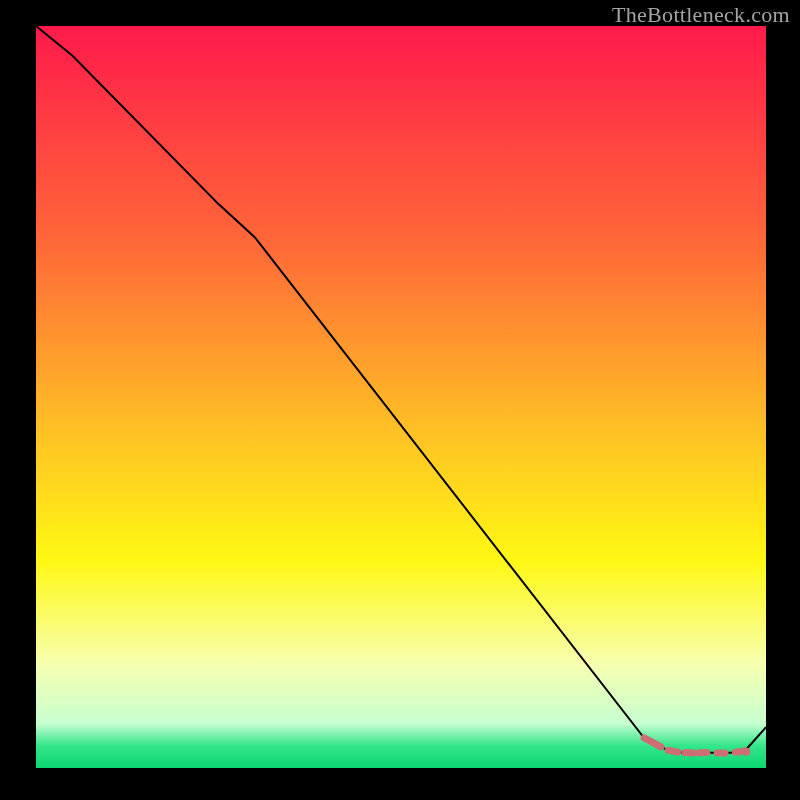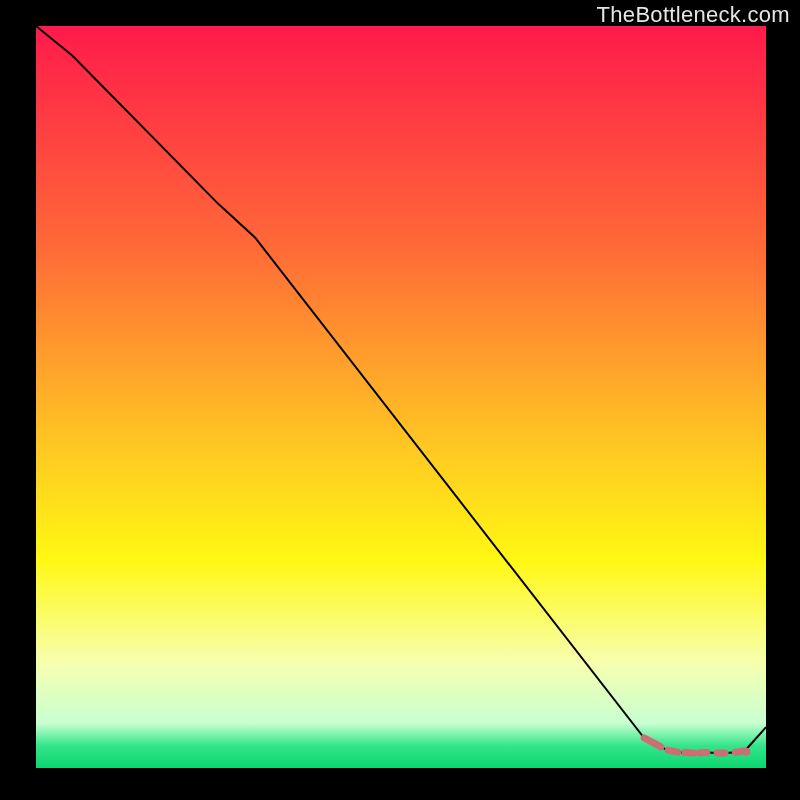--- a/index.html
+++ b/index.html
@@ -13,22 +13,22 @@
   .frame {
     position: relative;
     width: 800px;
     height: 800px;
     background: #000;
   }
   .watermark {
     position: absolute;
     top: 2px;
     right: 10px;
-    color: #e5e5e5;
-    font-family: Liberation Sans, sans-serif;
+    color: #a3a3a3;
+    font-family: Liberation Serif, serif;
     font-size: 22px;
     letter-spacing: 0.3px;
     user-select: none;
   }
   svg.plot {
     position: absolute;
     left: 0;
     top: 0;
   }
 </style>

